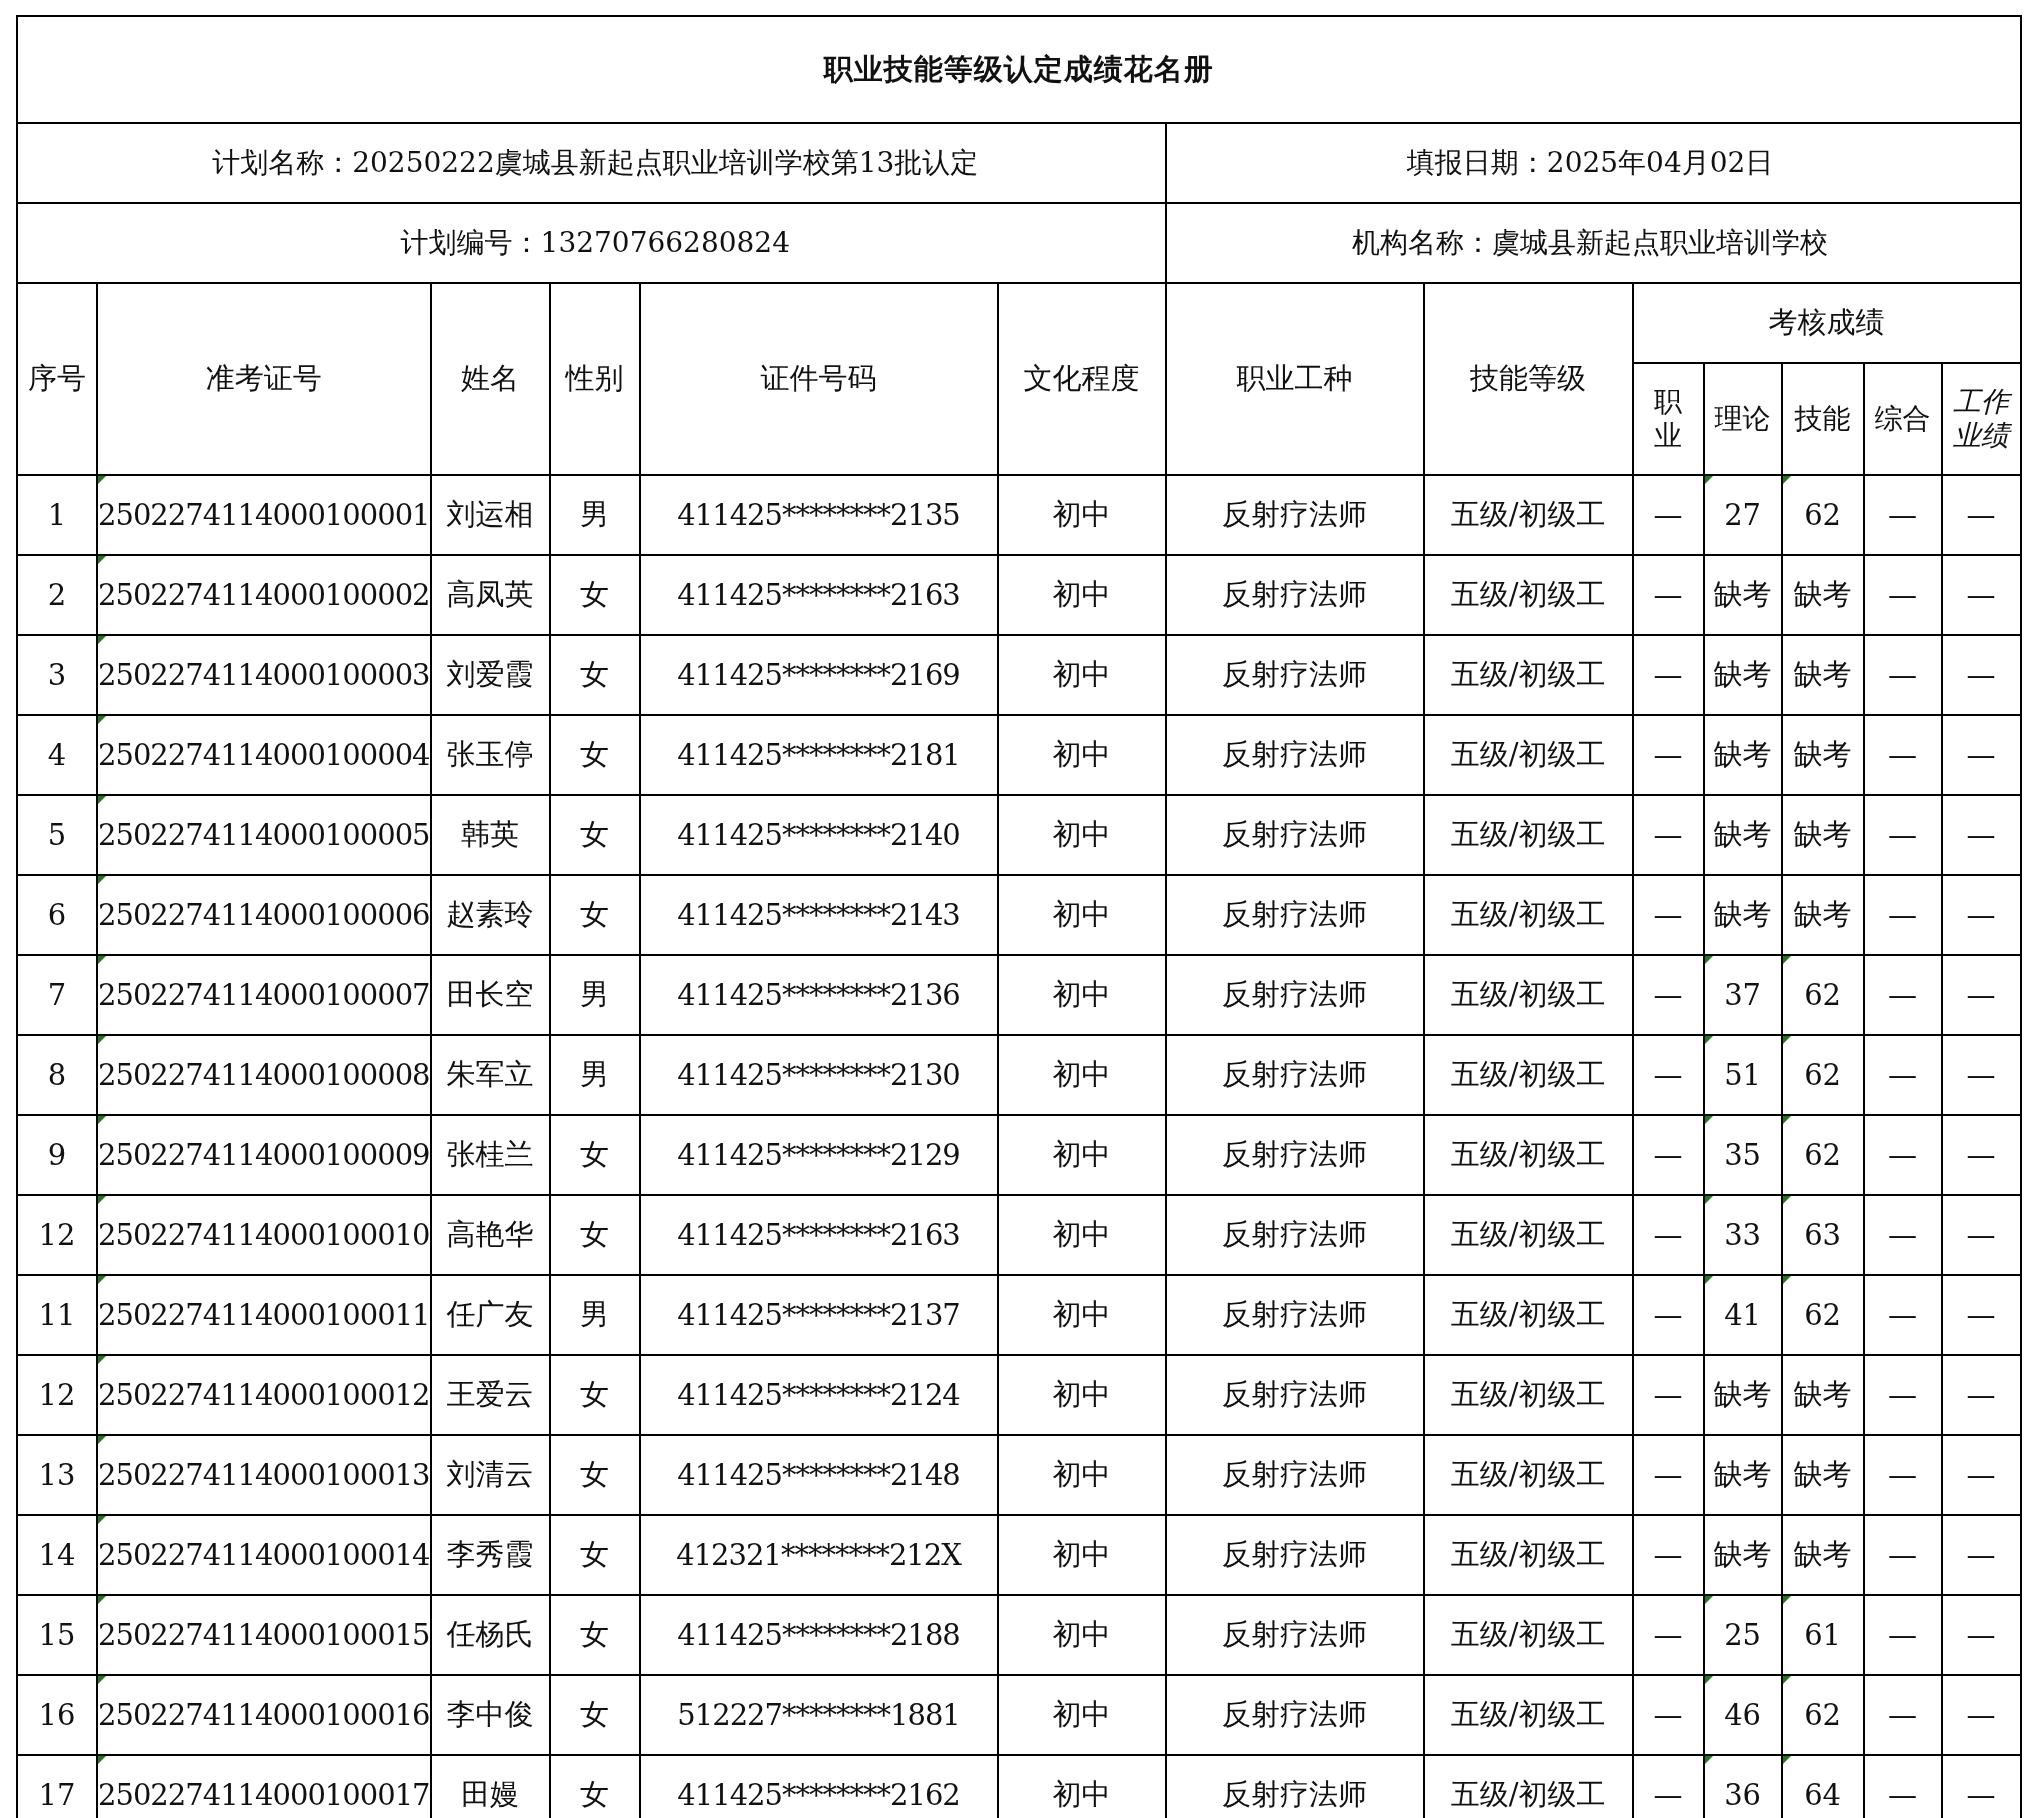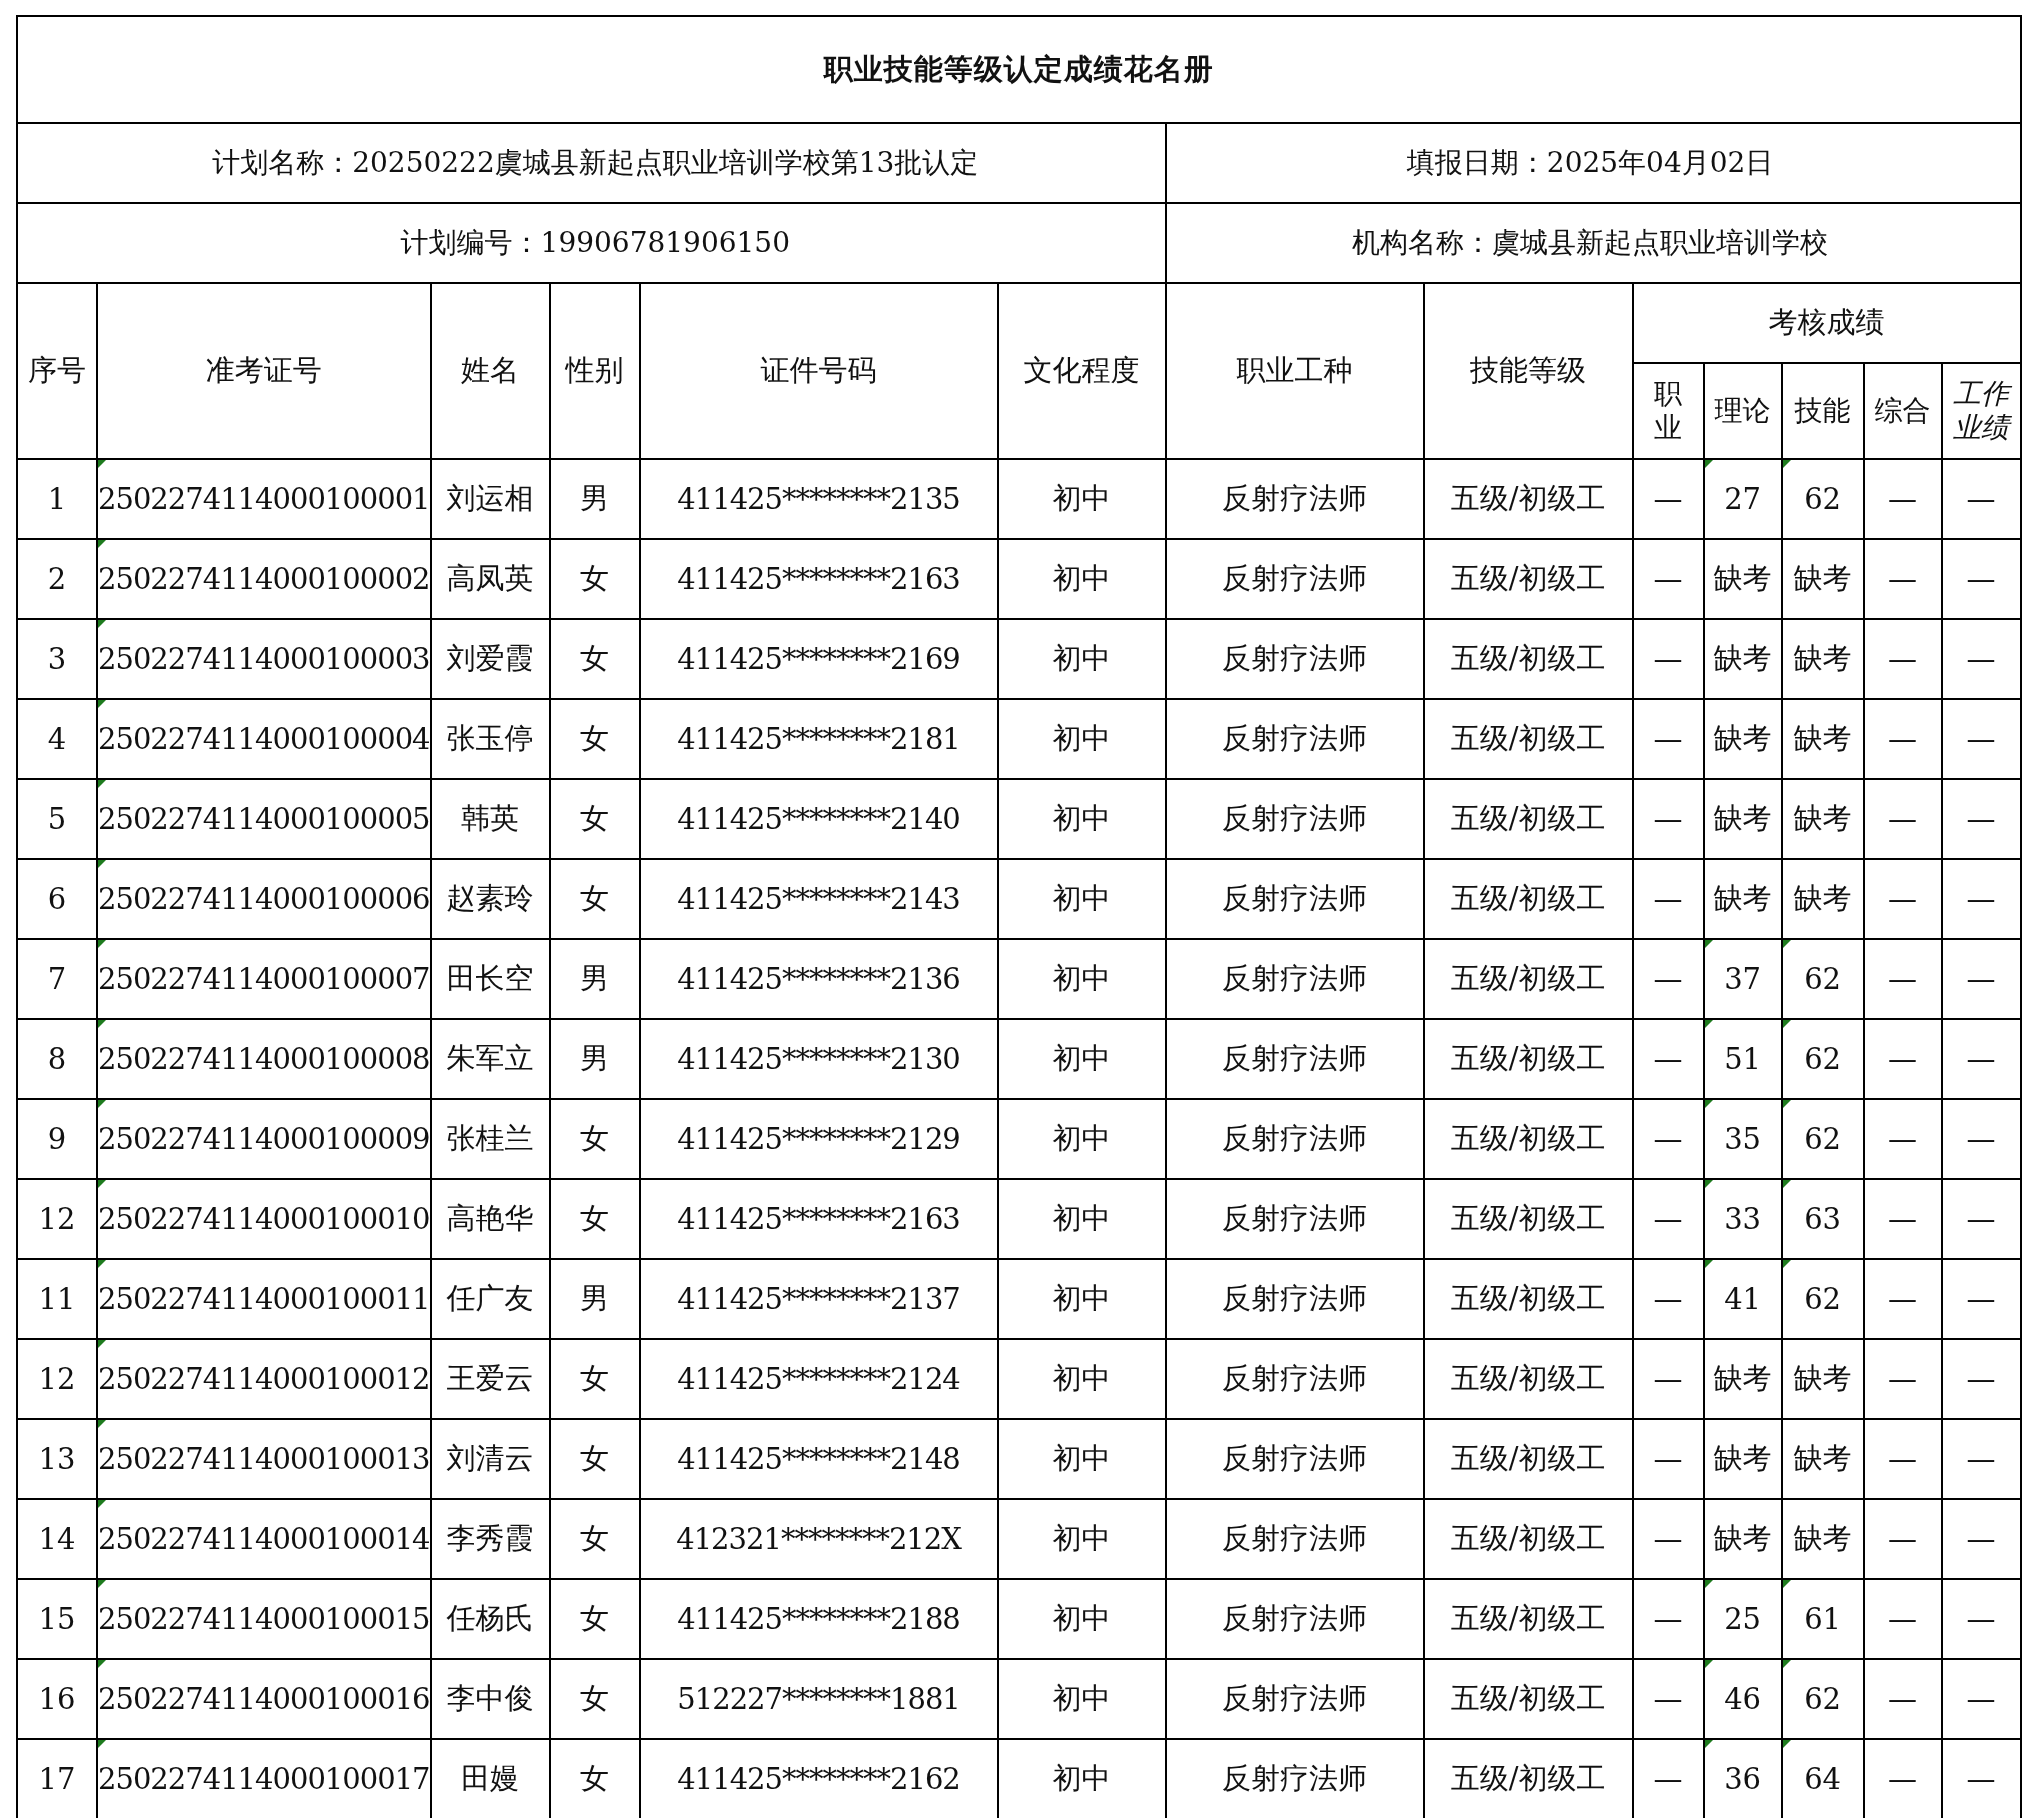--- a/index.html
+++ b/index.html
@@ -63,36 +63,36 @@
   </colgroup>
   <tbody id="tbody">
     <tr>
       <td colspan="13" class="title-cell">职业技能等级认定成绩花名册</td>
     </tr>
     <tr>
       <td colspan="6" class="info-left">计划名称：20250222虞城县新起点职业培训学校第13批认定</td>
       <td colspan="7" class="info-right">填报日期：2025年04月02日</td>
     </tr>
     <tr>
-      <td colspan="6" class="info-left">计划编号：19906781906150</td>
+      <td colspan="6" class="info-left">计划编号：13270766280824</td>
       <td colspan="7" class="info-right">机构名称：虞城县新起点职业培训学校</td>
     </tr>
     <tr>
       <td rowspan="2" class="hdr">序号</td>
       <td rowspan="2" class="hdr">准考证号</td>
       <td rowspan="2" class="hdr">姓名</td>
       <td rowspan="2" class="hdr">性别</td>
       <td rowspan="2" class="hdr">证件号码</td>
       <td rowspan="2" class="hdr">文化程度</td>
       <td rowspan="2" class="hdr">职业工种</td>
       <td rowspan="2" class="hdr">技能等级</td>
       <td colspan="5" class="hdr hdr-group">考核成绩</td>
     </tr>
     <tr>
-      <td class="hdr-sub" style="padding:8px 14px;">职业</td>
+      <td class="hdr-sub" style="padding:16px 14px;">职业</td>
       <td class="hdr-sub">理论</td>
       <td class="hdr-sub">技能</td>
       <td class="hdr-sub">综合</td>
       <td class="hdr-sub" style="padding:0 8px;font-style:italic;">工作业绩</td>
     </tr>
   <tr class="row">
         <td class="">1</td>
         <td class="mark narrow">2502274114000100001</td>
         <td class="">刘运相</td>
         <td class="">男</td>

